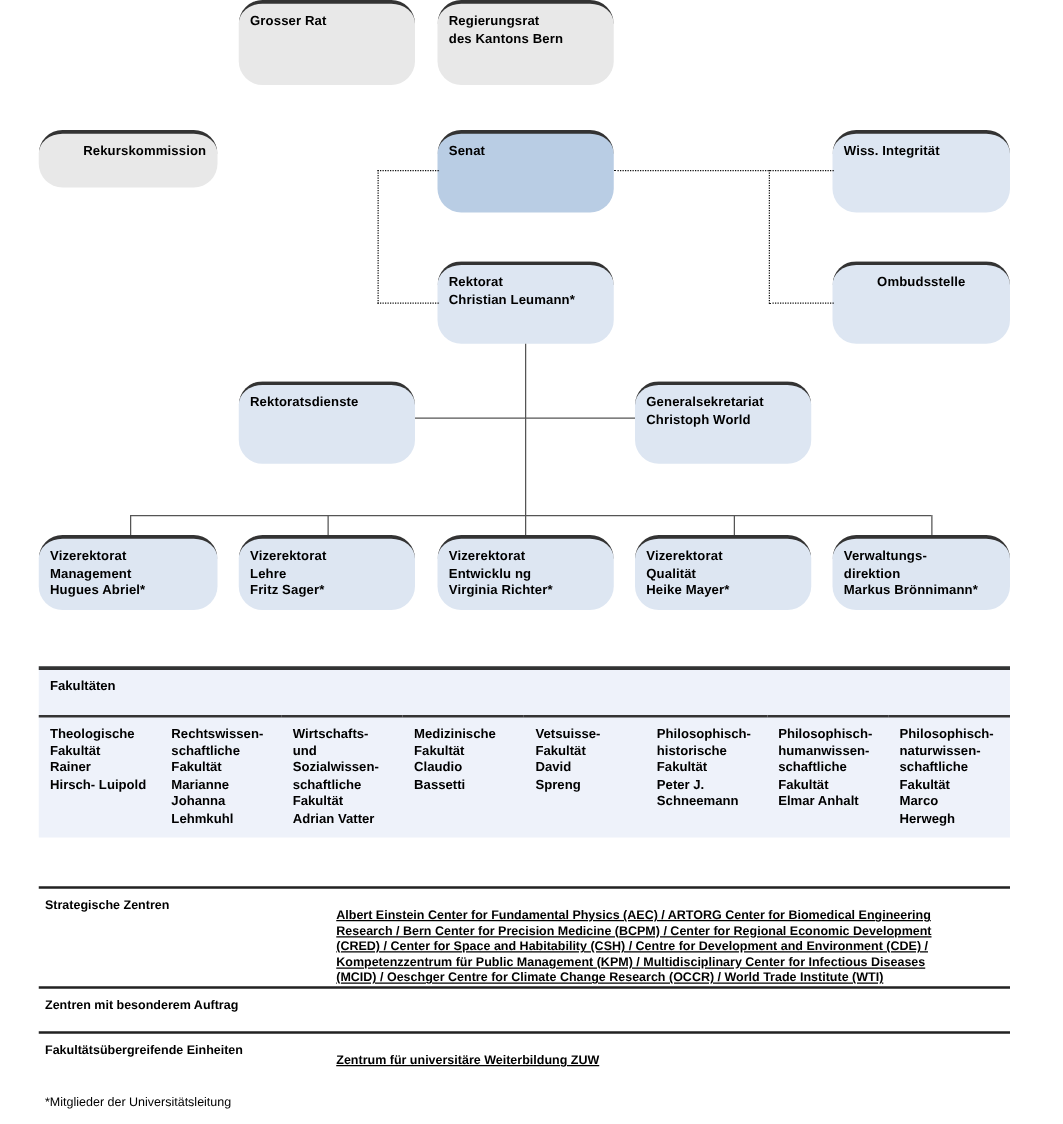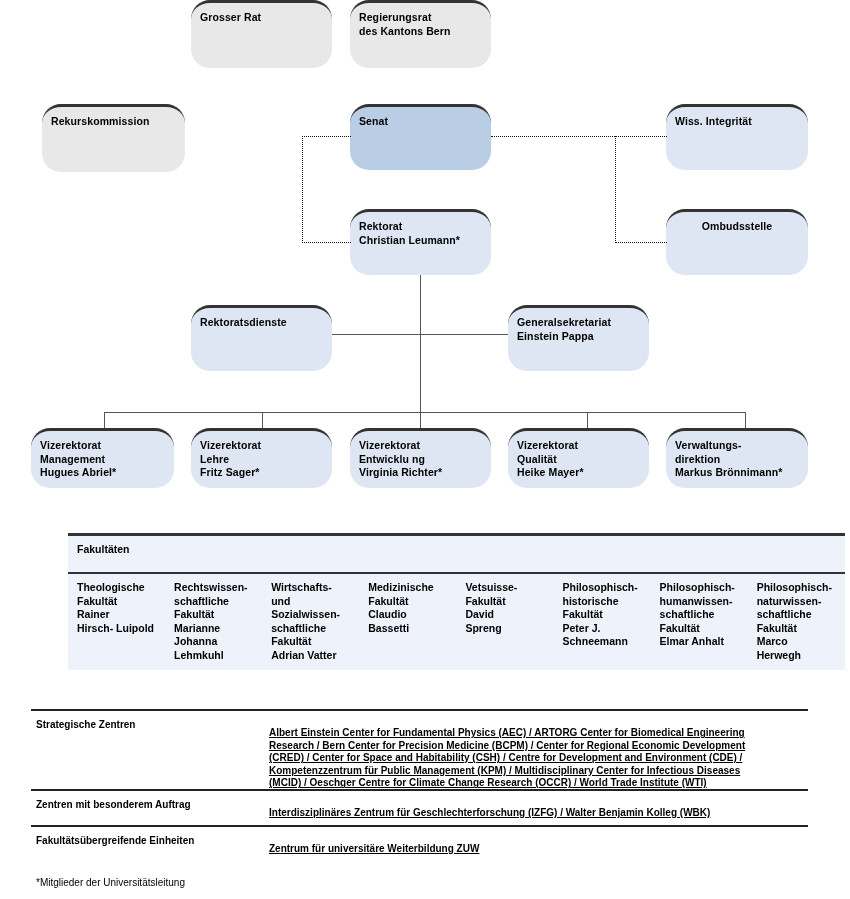--- a/index.html
+++ b/index.html
@@ -59,21 +59,20 @@
   
   #faculties-panel {
     position: absolute;
     left: 31px;
     top: 533px;
     width: 777px;
     height: 137px;
     background: #eef2fa;
     border-top: 3px solid #333333;
     box-sizing: border-box;
-    margin-left: 37px;
   }
   #faculties-title {
     position: absolute;
     left: 9px;
     top: 7px;
     font-size: 10.5px;
     font-weight: bold;
   }
   #faculty-columns {
     position: absolute;
@@ -134,21 +133,21 @@
 
 <div class="box fill-gray" id="box-grosser-rat" style="left:191px; top:0px; width:141px; height:68px;">
   <span class="line">Grosser Rat</span>
 </div>
 
 <div class="box fill-gray" id="box-regierungsrat" style="left:350px; top:0px; width:141px; height:68px;">
   <span class="line">Regierungsrat</span>
   <span class="line">des Kantons Bern</span>
 </div>
 
-<div class="box fill-gray" id="box-rekurskommission" style="left:42px; top:104px; width:143px; height:68px;">
+<div class="box fill-gray" id="box-rekurskommission" style="left:31px; top:104px; width:143px; height:46px;text-align:right;">
   <span class="line">Rekurskommission</span>
 </div>
 
 <div class="box fill-blue-dark" id="box-senat" style="left:350px; top:104px; width:141px; height:66px;">
   <span class="line">Senat</span>
 </div>
 
 <div class="box fill-blue-light" id="box-wiss-integritaet" style="left:666px; top:104px; width:142px; height:66px;">
   <span class="line">Wiss. Integrität</span>
 </div>
@@ -169,21 +168,21 @@
 <div class="dotted-h" style="left:491px; top:136px; width:176px;"></div>
 <div class="dotted-v" style="left:615px; top:136px; height:107px;"></div>
 <div class="dotted-h" style="left:615px; top:242px; width:52px;"></div>
 
 <div class="box fill-blue-light" id="box-rektoratsdienste" style="left:191px; top:305px; width:141px; height:66px;">
   <span class="line">Rektoratsdienste</span>
 </div>
 
 <div class="box fill-blue-light" id="box-generalsekretariat" style="left:508px; top:305px; width:141px; height:66px;">
   <span class="line">Generalsekretariat</span>
-  <span class="line">Einstein Pappa</span>
+  <span class="line">Christoph World</span>
 </div>
 
 <div class="vline" style="left:420px; top:275px; height:137px;"></div>
 
 <div class="hline" style="left:332px; top:334px; width:176px;"></div>
 
 <div class="hline" style="left:104px; top:412px; width:641px;"></div>
 <div class="vline" style="left:104px; top:412px; height:16px;"></div>
 <div class="vline" style="left:262px; top:412px; height:16px;"></div>
 <div class="vline" style="left:420px; top:412px; height:16px;"></div>
@@ -298,23 +297,20 @@
     <span class="line">Albert Einstein Center for Fundamental Physics (AEC) / ARTORG Center for Biomedical Engineering</span>
     <span class="line">Research / Bern Center for Precision Medicine (BCPM) / Center for Regional Economic Development</span>
     <span class="line">(CRED) / Center for Space and Habitability (CSH) / Centre for Development and Environment (CDE) /</span>
     <span class="line">Kompetenzzentrum für Public Management (KPM) / Multidisciplinary Center for Infectious Diseases</span>
     <span class="line">(MCID) / Oeschger Centre for Climate Change Research (OCCR) / World Trade Institute (WTI)</span>
   </div>
 </div>
 
 <div class="bottom-row" id="row-zentren-besonderer-auftrag" style="top:789px; height:52px;">
   <div class="rowlabel">Zentren mit besonderem Auftrag</div>
-  <div class="rowvalue">
-    <span class="line">Interdisziplinäres Zentrum für Geschlechterforschung (IZFG) / Walter Benjamin Kolleg (WBK)</span>
-  </div>
 </div>
 
 <div class="bottom-row" id="row-fakultaetsuebergreifende-einheiten" style="top:825px; height:44px;">
   <div class="rowlabel">Fakultätsübergreifende Einheiten</div>
   <div class="rowvalue">
     <span class="line">Zentrum für universitäre Weiterbildung ZUW</span>
   </div>
 </div>
 
 <div id="footnote">*Mitglieder der Universitätsleitung</div>

